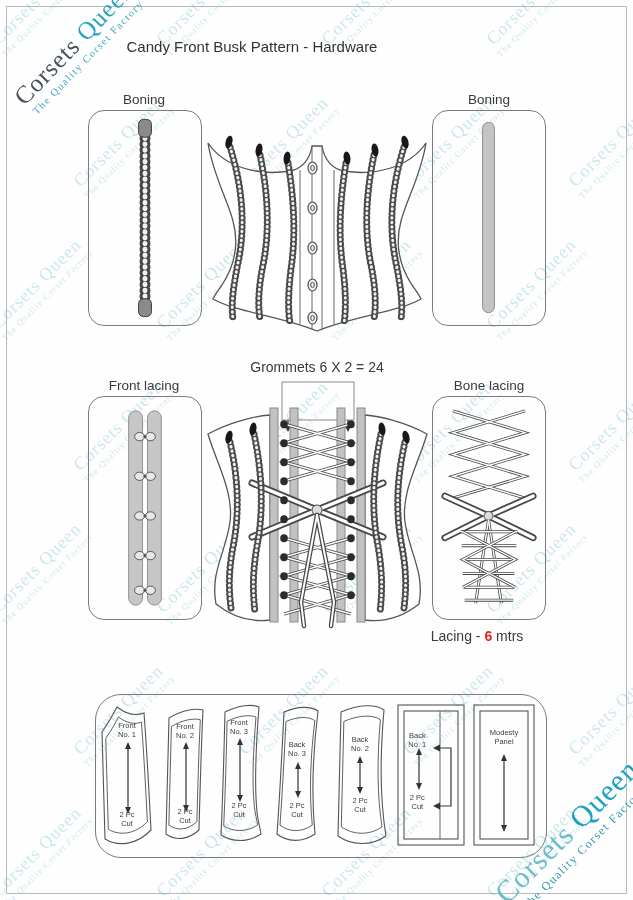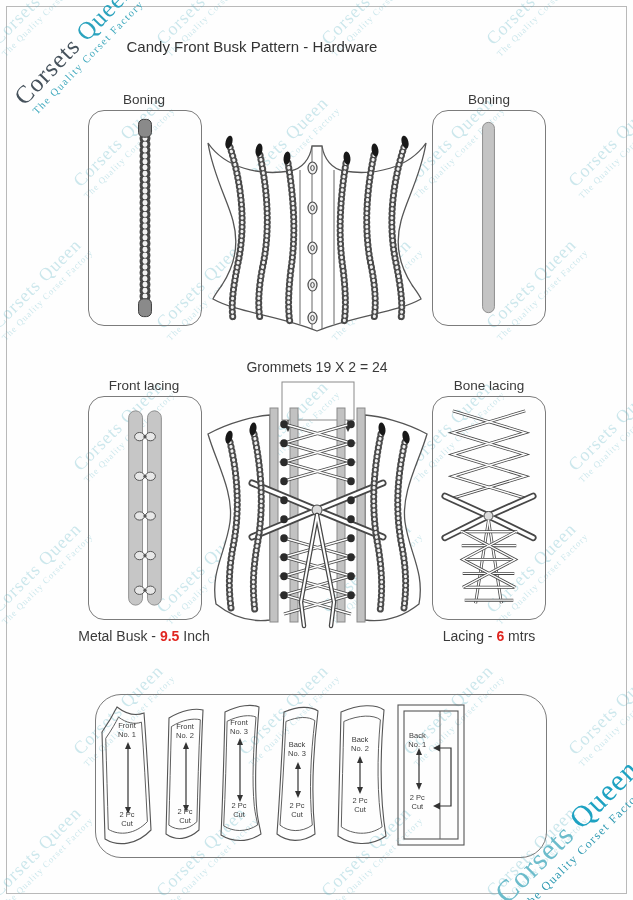--- a/index.html
+++ b/index.html
@@ -275,21 +275,21 @@
             <ellipse cx="112.5" cy="172" rx="4.5" ry="6" fill="#f1f1f1" stroke="#4a4a4a" stroke-width="1.2"></ellipse>
             <ellipse cx="112.5" cy="172" rx="1.8" ry="2.6" fill="none" stroke="#4a4a4a"></ellipse>
           </g>
         <g>
             <ellipse cx="112.5" cy="205" rx="4.5" ry="6" fill="#f1f1f1" stroke="#4a4a4a" stroke-width="1.2"></ellipse>
             <ellipse cx="112.5" cy="205" rx="1.8" ry="2.6" fill="none" stroke="#4a4a4a"></ellipse>
           </g>
       </g>
     </svg>
 
-    <div class="abs caption" style="left:160px;top:359px;width:314px">Grommets 19 X 2 = 24</div>
+    <div class="abs caption" style="left:160px;top:359px;width:314px">Grommets 6 X 2 = 24</div>
 
     <div class="abs heading" style="left:84px;top:378px;width:120px">Front lacing</div>
     <div class="abs heading" style="left:429px;top:378px;width:120px">Bone lacing</div>
 
     <div class="abs hbox" style="left:88px;top:396px;width:112px;height:222px">
       <svg width="112" height="222" viewBox="0 0 113 220">
         <rect x="40" y="12" width="14" height="196" rx="7" fill="#c6c6c6" stroke="#909090"></rect>
         <rect x="59" y="12" width="14" height="196" rx="7" fill="#c6c6c6" stroke="#909090"></rect>
         <g>
           <g>
@@ -409,24 +409,21 @@
       <use href="#bb3" class="bone-d"></use>
         <use href="#bb3" class="bone-l"></use>
       <use href="#bb4" class="bone-d"></use>
         <use href="#bb4" class="bone-l"></use>
       <ellipse cx="29" cy="57" rx="3.4" ry="6.5" fill="#181818" transform="rotate(14 29 57)"></ellipse>
       <ellipse cx="53" cy="49" rx="3.4" ry="6.5" fill="#181818" transform="rotate(10 53 49)"></ellipse>
       <ellipse cx="182" cy="49" rx="3.4" ry="6.5" fill="#181818" transform="rotate(-10 182 49)"></ellipse>
       <ellipse cx="206" cy="57" rx="3.4" ry="6.5" fill="#181818" transform="rotate(-14 206 57)"></ellipse>
     </svg>
 
-    <div class="abs caption" style="left:60px;top:628px;width:168px">
-      <span>Metal Busk - </span><span class="red">9.5</span><span> Inch</span>
-    </div>
-    <div class="abs caption" style="left:405px;top:628px;width:168px">
+    <div class="abs caption" style="left:393px;top:628px;width:168px">
       <span>Lacing - </span><span class="red">6</span><span> mtrs</span>
     </div>
 
     <div class="abs pattern-box" style="left:95px;top:694px;width:450px;height:162px"></div>
 
     <div class="piece" style="left:98px;top:698px;width:58px;height:152px">
       <svg width="58" height="152" viewBox="0 0 58 152">
         <defs>
             <path id="pp1" d="M4,34 C11,24 16,15 19,9 C28,16 38,18 46,15 C49,54 51,94 53,132 C39,147 20,149 7,141 C6,105 5,69 4,34 Z"></path>
           </defs>
@@ -545,15 +542,28 @@
       <div class="pp-label" style="top:20%;width:62%">
           <span>Back</span>
           <span>No. 1</span>
         </div>
       <div class="pp-cut" style="top:62%;width:62%">
           <span>2 Pc</span>
           <span>Cut</span>
         </div>
     </div>
 
+    <div class="piece" style="left:471px;top:702px;width:66px;height:146px">
+      <svg width="66" height="146" viewBox="0 0 66 146">
+        <rect x="3" y="3" width="60" height="140" class="pshape"></rect>
+        <rect x="9" y="9" width="48" height="128" class="pshape"></rect>
+        <line class="garrow" x1="33" y1="56" x2="33" y2="126"></line>
+        <polygon class="ghead" points="33,52 30,59 36,59"></polygon>
+          <polygon class="ghead" points="33,130 30,123 36,123"></polygon>
+      </svg>
+      <div class="pp-label" style="top:18%">
+          <span>Modesty</span>
+          <span>Panel</span>
+        </div>
+    </div>
 
   </div>
 </div>
 
 </body></html>

